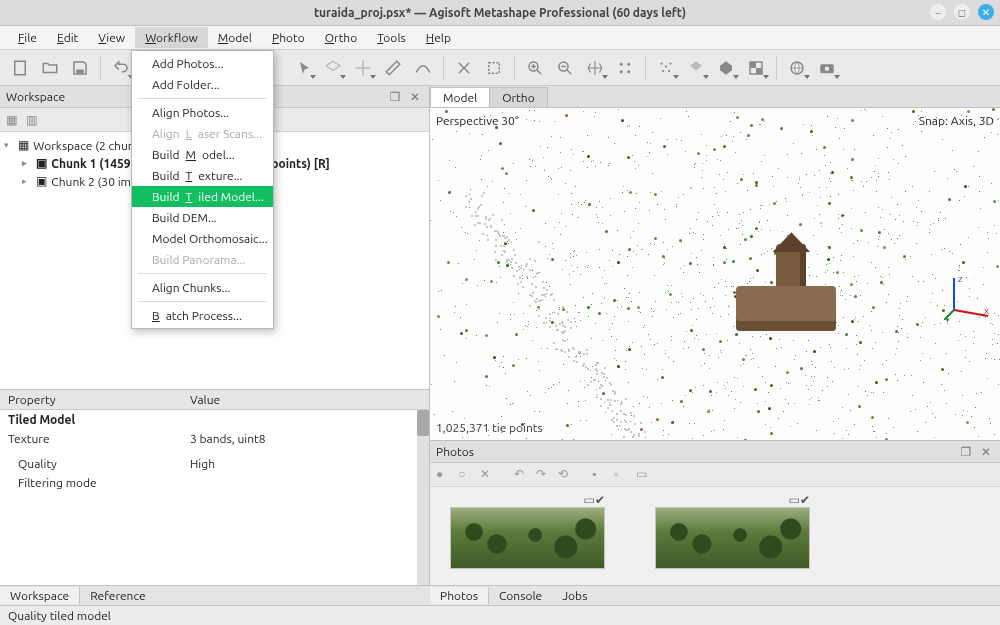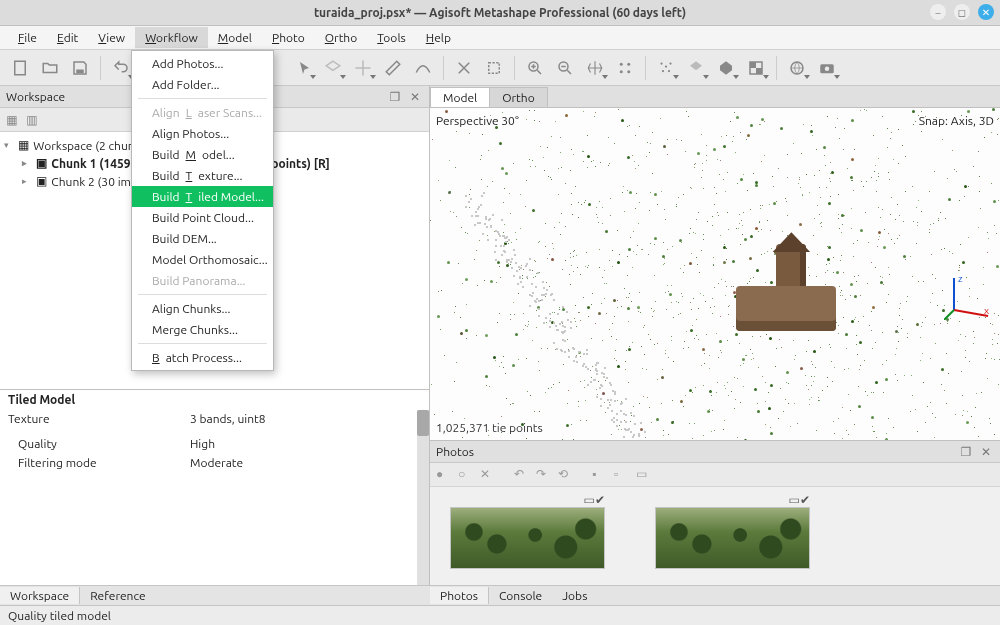--- a/index.html
+++ b/index.html
@@ -296,39 +296,42 @@
         <span class="tree-indent"></span>
           <span class="toggle">▸</span>
           <span>▣</span>
         <span>Chunk 2 (30 images,</span>
       </div>
     </div>
 
     <div style="flex:1;background:#fff"></div>
 
     <div class="properties">
+      <div class="properties-header-row">
+        <div class="prop-col-name">Property</div>
+        <div class="prop-col-val">Value</div>
+      </div>
       <div id="prop-rows">
           <div class="prop-row group">
             <div class="prop-col-name">Tiled Model</div>
             <div class="prop-col-val"></div>
           </div>
           <div class="prop-row">
             <div class="prop-col-name">Texture</div>
             <div class="prop-col-val">3 bands, uint8</div>
           </div>
           <div class="prop-row group">
             <div class="prop-col-val"></div>
           </div>
           <div class="prop-row sub">
             <div class="prop-col-name">Quality</div>
             <div class="prop-col-val">High</div>
           </div>
           <div class="prop-row sub">
             <div class="prop-col-name">Filtering mode</div>
-            <div class="prop-col-val">Moderate</div>
           </div>
         </div>
       <div class="prop-scroll-gutter"></div>
       <div class="prop-scroll-thumb"></div>
     </div>
   </div>
 
   <div class="right-pane">
     <div class="view-tabs">
       <div class="view-tab active">Model</div>
@@ -1872,27 +1875,25 @@
 </div>
 
 <div class="status-bar">
   <span>Quality tiled model</span>
 </div>
 
 <div class="dropdown dd-icon-space" id="workflow-dd">
     <div class="dd-item">Add Photos...</div>
     <div class="dd-item">Add Folder...</div>
     <div class="dd-sep"></div>
+    <div class="dd-item">Align Photos...</div>
     <div class="dd-item disabled">Align <span class="menu-underline">L</span>aser Scans...</div>
-    <div class="dd-item">Align Photos...</div>
     <div class="dd-item">Build <span class="menu-underline">M</span>odel...</div>
     <div class="dd-item">Build <span class="menu-underline">T</span>exture...</div>
     <div class="dd-item highlight">Build <span class="menu-underline">T</span>iled Model...</div>
-    <div class="dd-item">Build Point Cloud...</div>
     <div class="dd-item">Build DEM...</div>
     <div class="dd-item">Model Orthomosaic...</div>
     <div class="dd-item disabled">Build Panorama...</div>
     <div class="dd-sep"></div>
     <div class="dd-item">Align Chunks...</div>
-    <div class="dd-item">Merge Chunks...</div>
     <div class="dd-sep"></div>
     <div class="dd-item"><span class="menu-underline">B</span>atch Process...</div>
   </div>
 
 </body></html>

